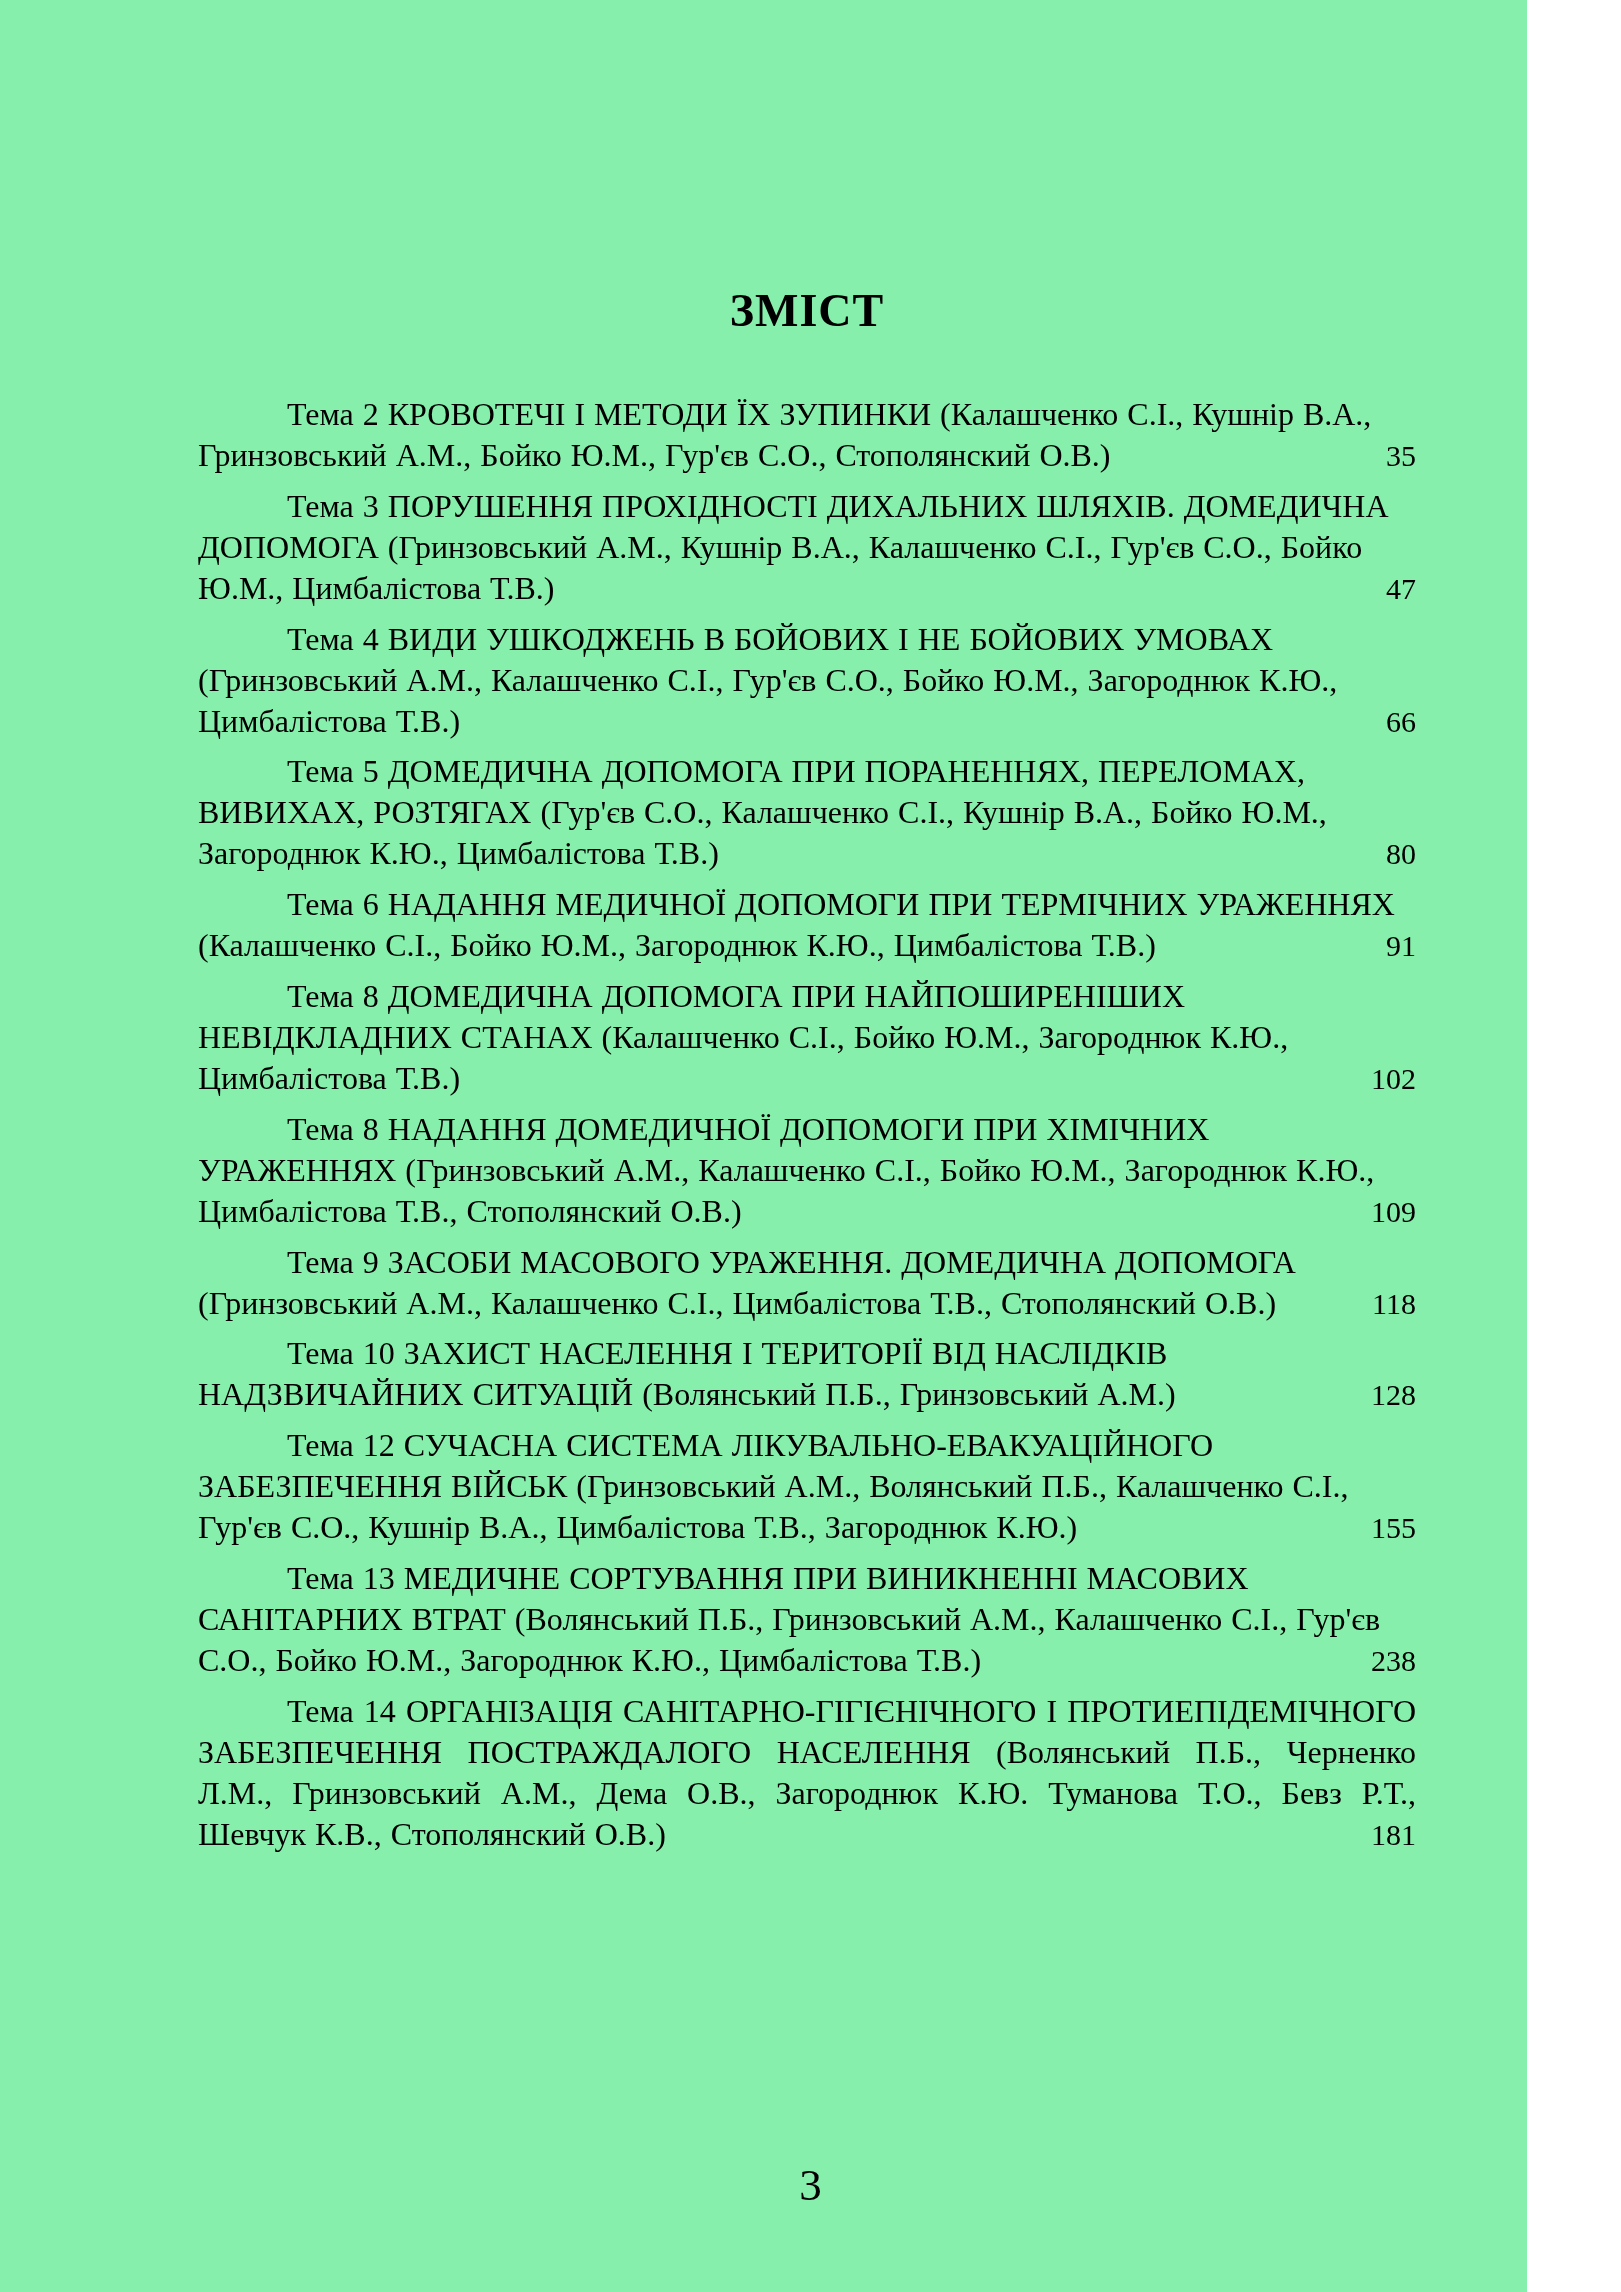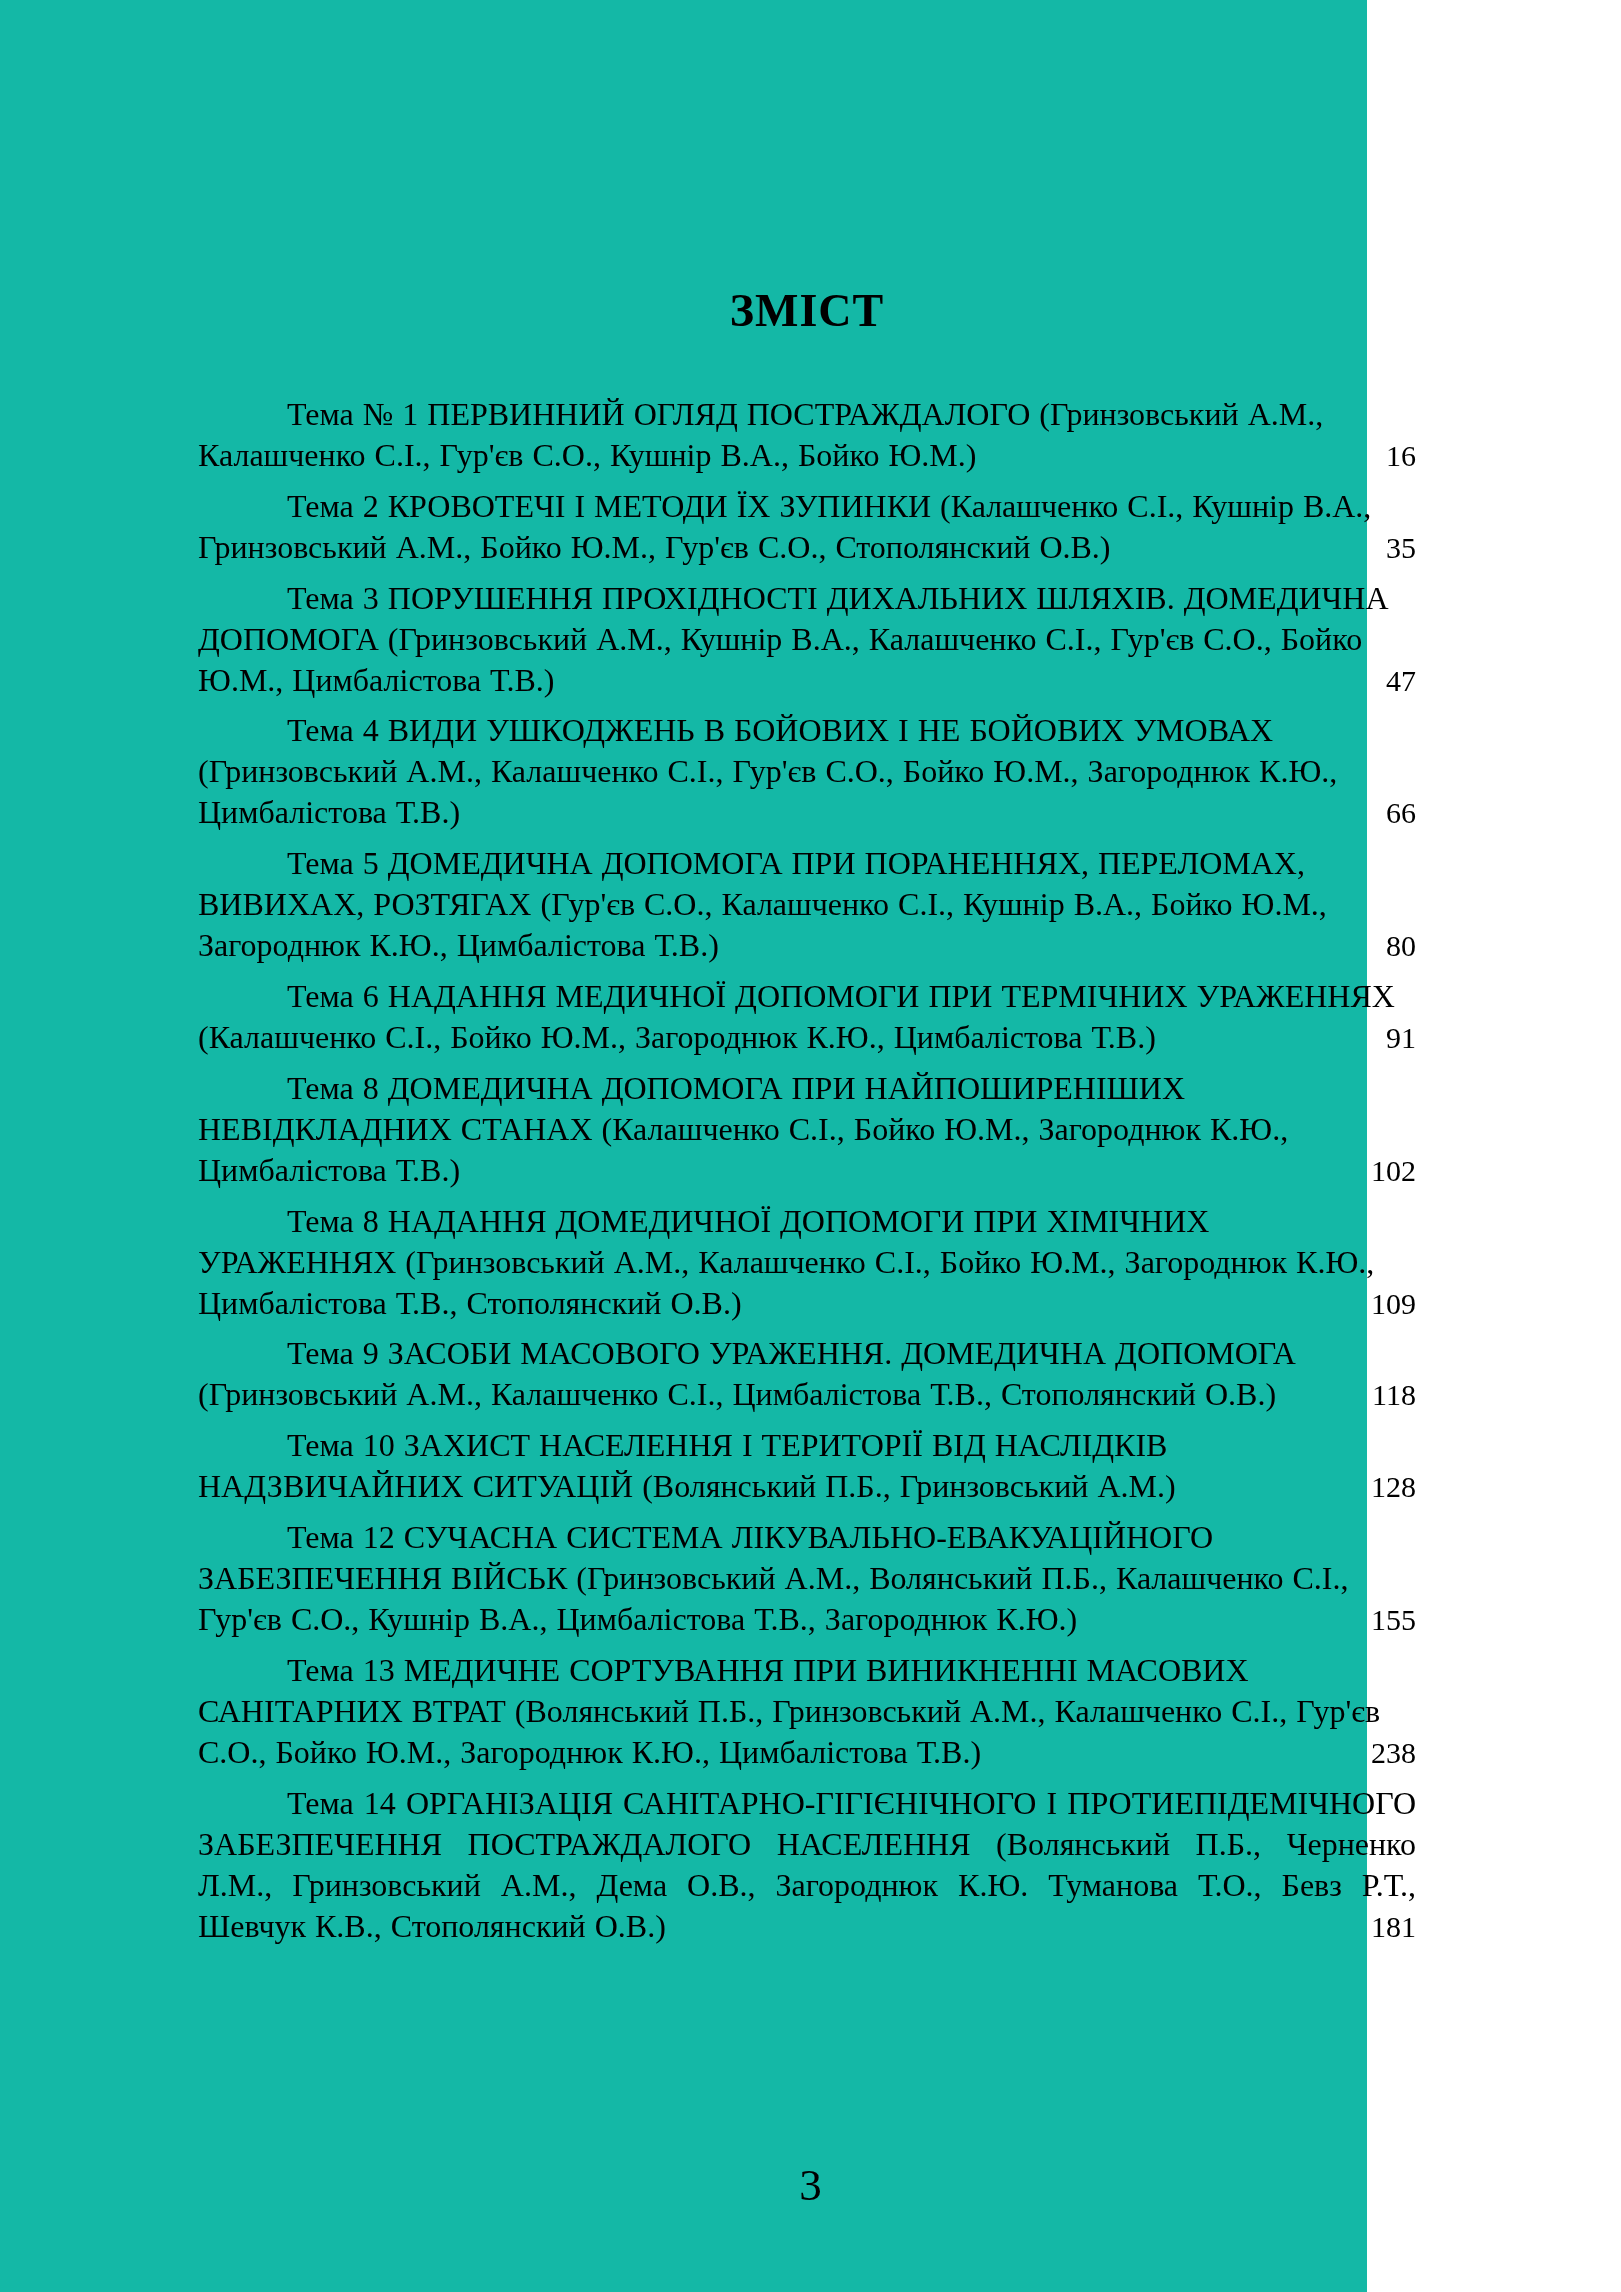--- a/index.html
+++ b/index.html
@@ -10,23 +10,23 @@
   body {
     width: 1621px;
     height: 2293px;
     font-family: "Liberation Serif", "DejaVu Serif", serif;
     color: #000000;
     position: relative;
     overflow: hidden;
   }
   .sheet {
     position: relative;
-    width: 1367px;
+    width: 1527px;
     height: 2293px;
-    background: #14b8a6;
+    background: #86efac;
   }
   .content {
     position: absolute;
     left: 198px;
     top: 281px;
     width: 1218px;
   }
   .doc-title {
     font-size: 46px;
     font-weight: bold;
@@ -70,24 +70,20 @@
 </style>
 </head>
 <body>
 
 <div class="sheet">
 
   <div class="content">
 
     <h1 class="doc-title">ЗМІСТ</h1>
 
-    <p class="entry">
-      <span class="entry-text">Тема № 1 ПЕРВИННИЙ ОГЛЯД ПОСТРАЖДАЛОГО (Гринзовський А.М., Калашченко С.І., Гур'єв С.О., Кушнір В.А., Бойко Ю.М.)</span>
-      <span class="page-num">16</span>
-    </p>
 
     <p class="entry">
       <span class="entry-text">Тема 2 КРОВОТЕЧІ І МЕТОДИ ЇХ ЗУПИНКИ (Калашченко С.І., Кушнір В.А., Гринзовський А.М., Бойко Ю.М., Гур'єв С.О., Стополянский О.В.)</span>
       <span class="page-num">35</span>
     </p>
 
     <p class="entry">
       <span class="entry-text">Тема 3 ПОРУШЕННЯ ПРОХІДНОСТІ ДИХАЛЬНИХ ШЛЯХІВ. ДОМЕДИЧНА ДОПОМОГА (Гринзовський А.М., Кушнір В.А., Калашченко С.І., Гур'єв С.О., Бойко Ю.М., Цимбалістова Т.В.)</span>
       <span class="page-num">47</span>
     </p>

